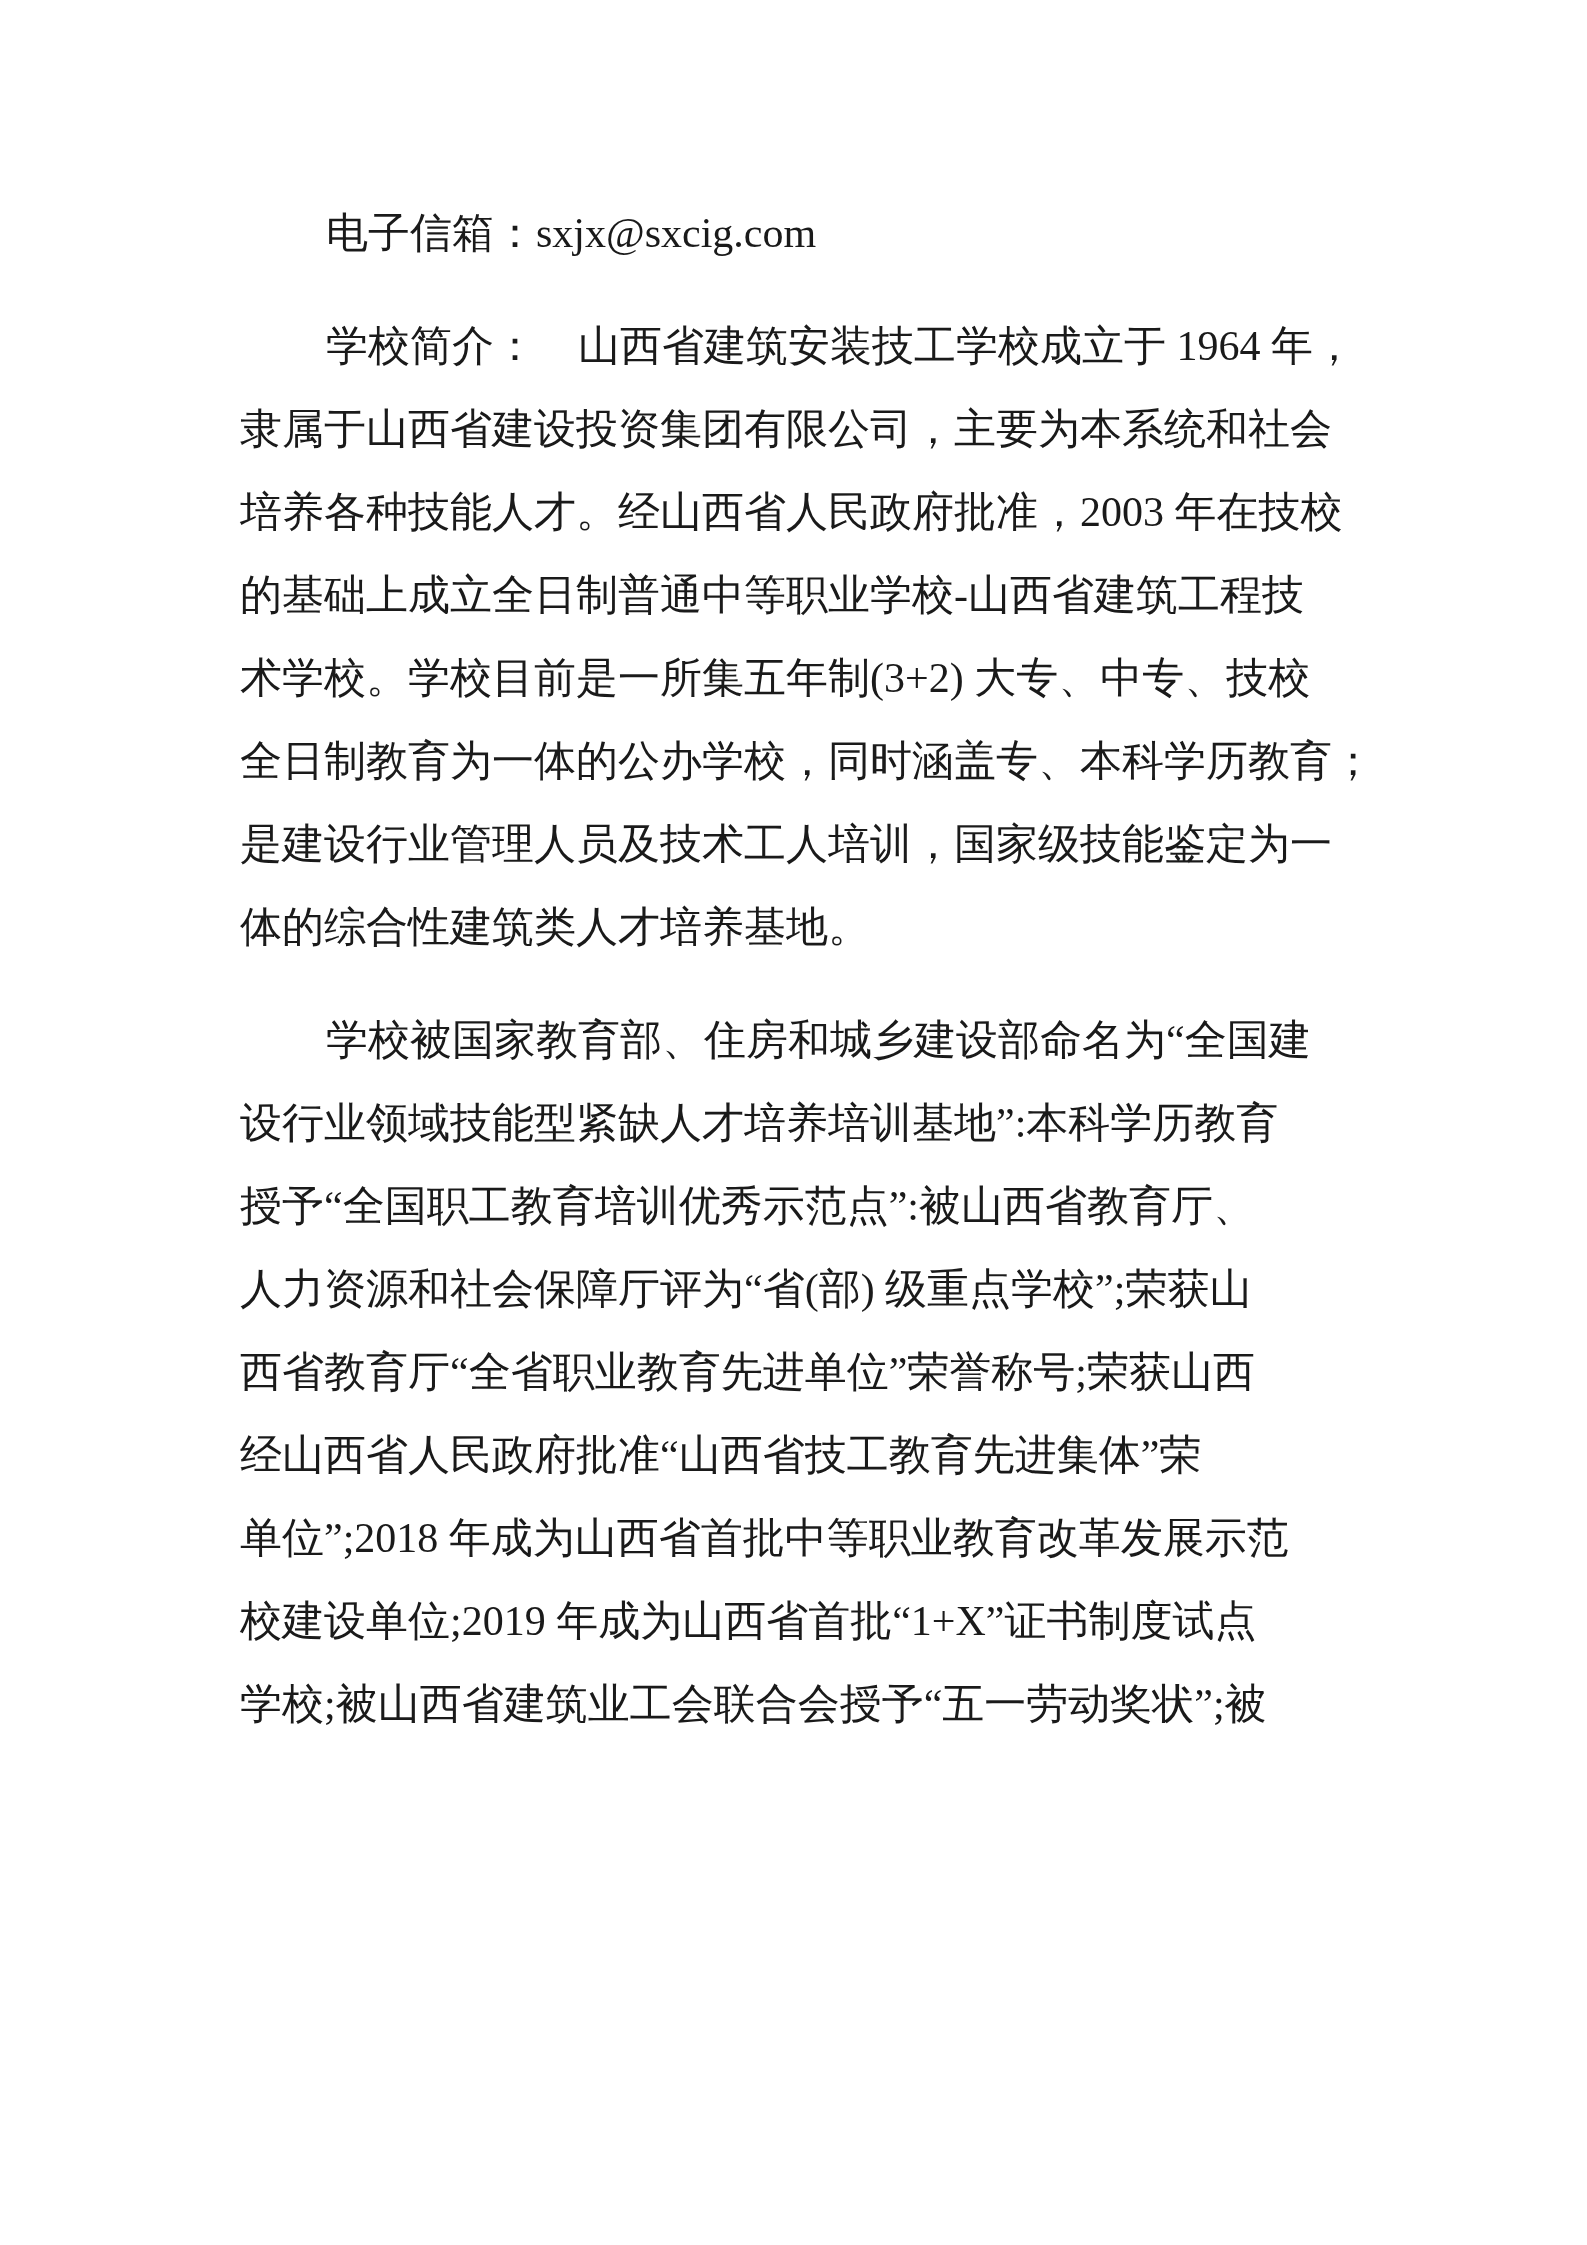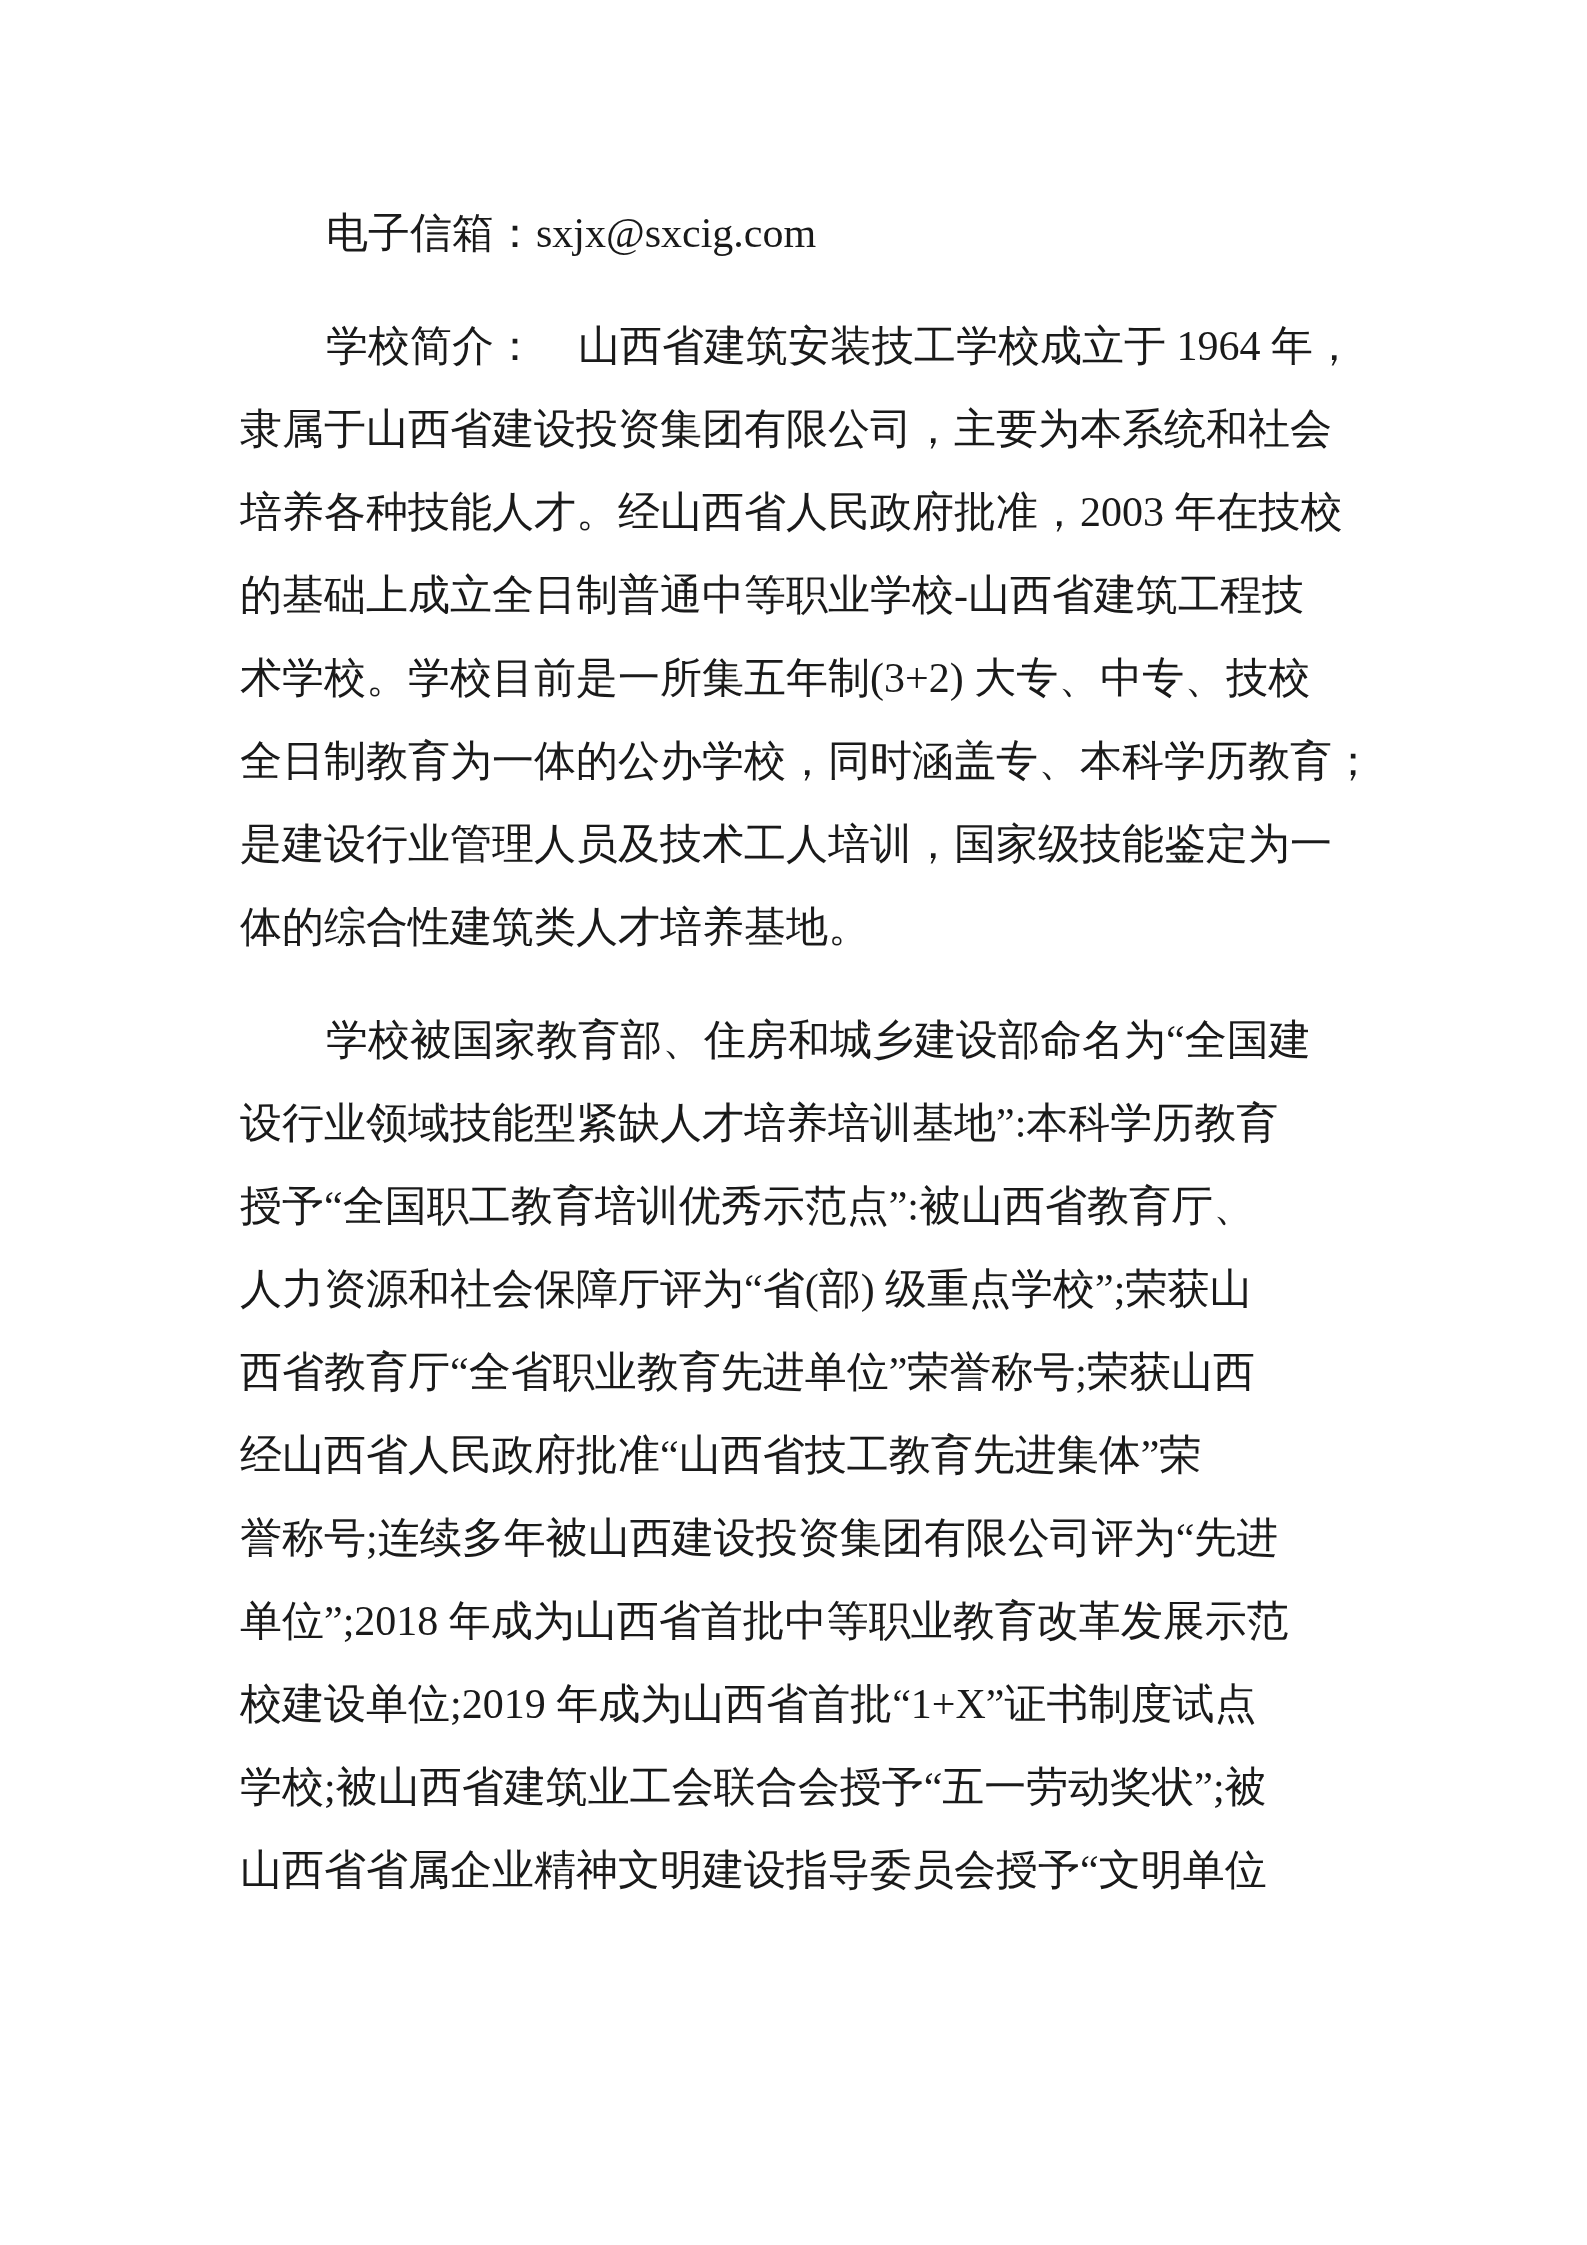--- a/index.html
+++ b/index.html
@@ -53,21 +53,19 @@
       <p class="line">体的综合性建筑类人才培养基地。</p>
     </div>
 
     <div class="paragraph">
       <p class="line indent">学校被国家教育部、住房和城乡建设部命名为“全国建</p>
       <p class="line">设行业领域技能型紧缺人才培养培训基地”:本科学历教育</p>
       <p class="line">授予“全国职工教育培训优秀示范点”:被山西省教育厅、</p>
       <p class="line">人力资源和社会保障厅评为“省(部) 级重点学校”;荣获山</p>
       <p class="line">西省教育厅“全省职业教育先进单位”荣誉称号;荣获山西</p>
       <p class="line">经山西省人民政府批准“山西省技工教育先进集体”荣</p>
-      <p class="line">誉称号;连续多年被山西建设投资集团有限公司评为“先进</p>
       <p class="line">单位”;2018 年成为山西省首批中等职业教育改革发展示范</p>
       <p class="line">校建设单位;2019 年成为山西省首批“1+X”证书制度试点</p>
       <p class="line">学校;被山西省建筑业工会联合会授予“五一劳动奖状”;被</p>
-      <p class="line">山西省省属企业精神文明建设指导委员会授予“文明单位</p>
     </div>
 
   </div>
 </div>
 
 </body></html>

